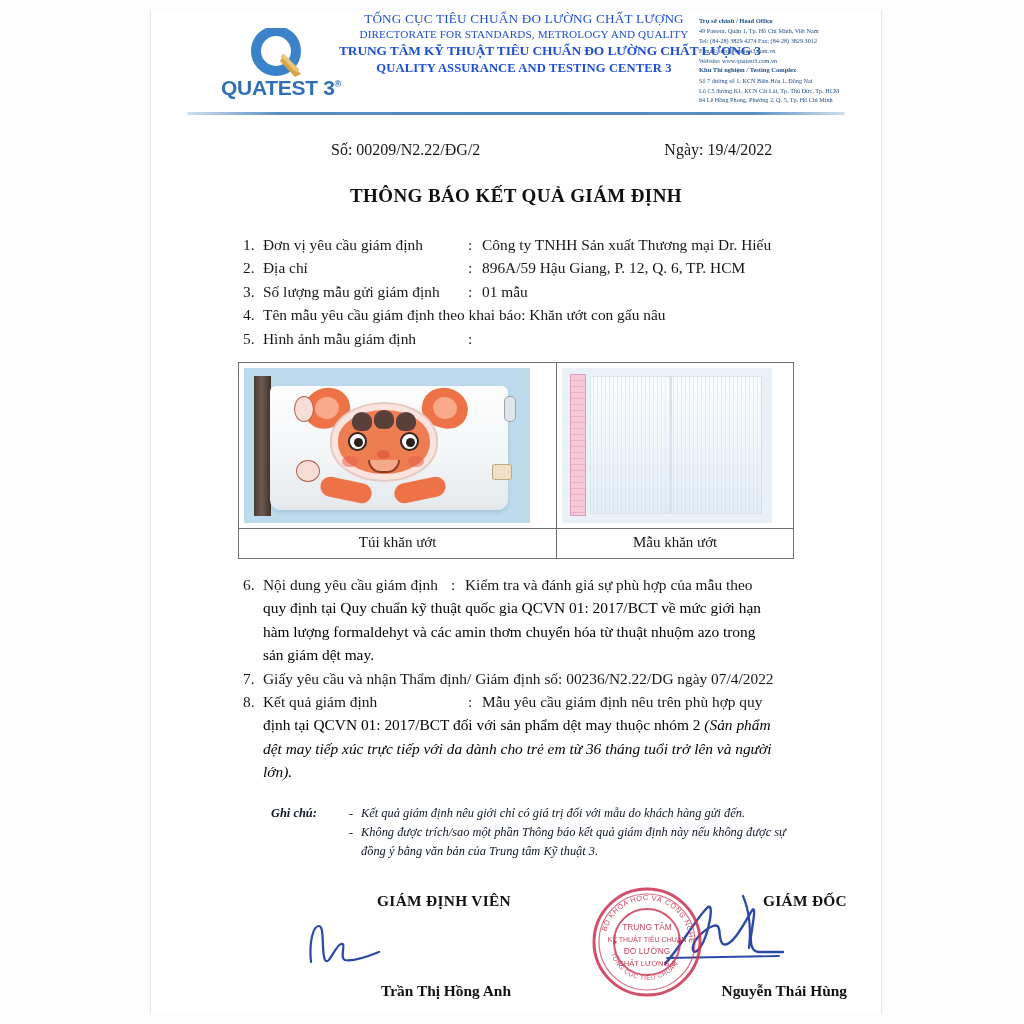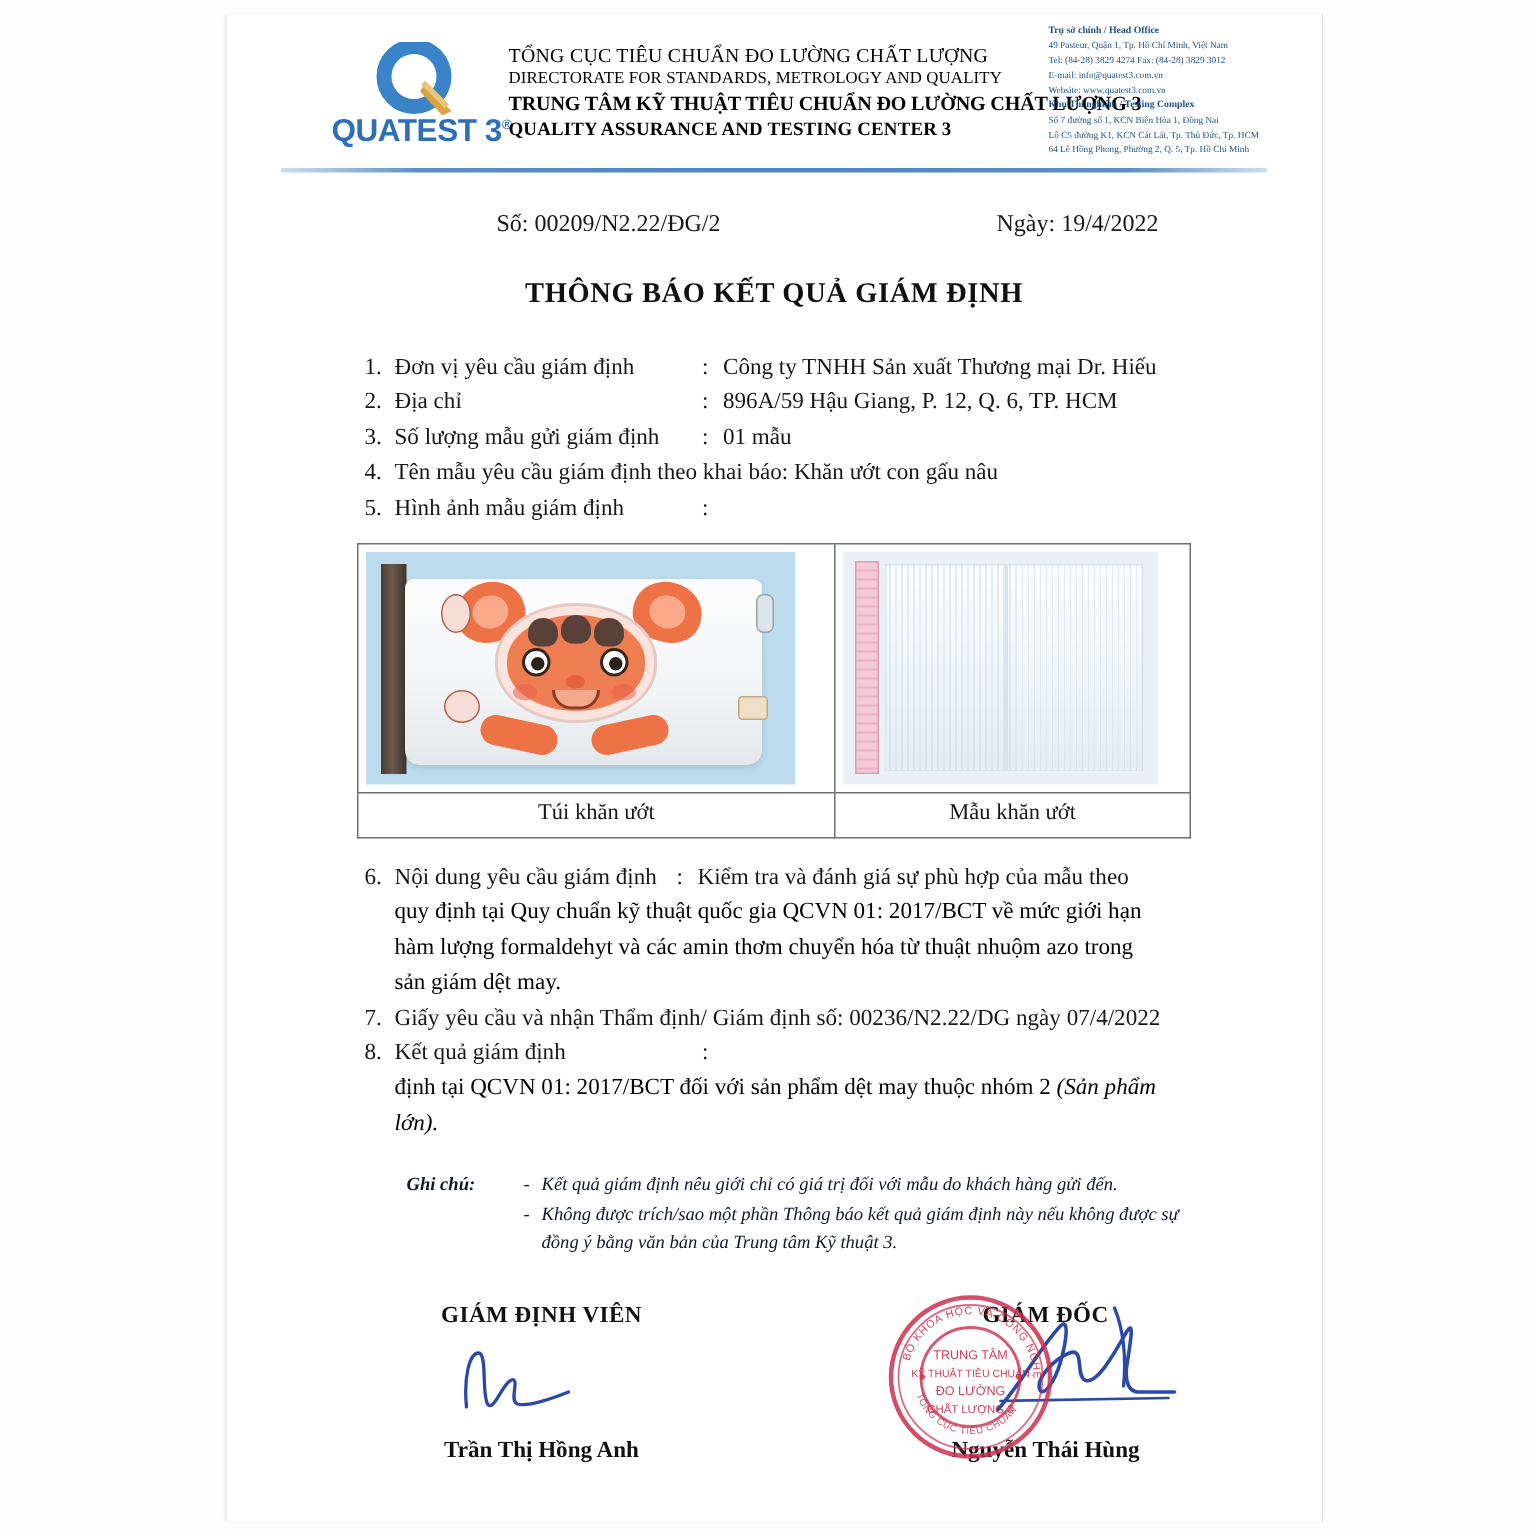--- a/index.html
+++ b/index.html
@@ -38,22 +38,22 @@
   .logo-mark { position: absolute; left: 28px; top: 0; }
   .logo-word {
     position: absolute; left: 0; top: 48px;
     font-family: "Liberation Sans", sans-serif;
     font-weight: 700; font-size: 21px;
     color: #2f6fb5; letter-spacing: -0.3px;
     white-space: nowrap;
   }
   .logo-word .reg { font-size: 9px; vertical-align: super; }
   .hdr-center {
-    position: absolute; left: 160px; top: 18px;
-    width: 370px; text-align: left; color: #000000;
+    position: absolute; left: 160px; top: 0;
+    width: 370px; text-align: center; color: #1d4ed8;
   }
   .hdr-center div { line-height: 1.32; white-space: nowrap; }
   .h-l1 { font-size: 13.2px; font-weight: 400; letter-spacing: .2px; }
   .h-l2 { font-size: 11.2px; font-weight: 400; letter-spacing: .1px; }
   .h-l3 { font-size: 13.4px; font-weight: 700; letter-spacing: -.1px; }
   .h-l4 { font-size: 12.6px; font-weight: 700; letter-spacing: .1px; }
   .hdr-right {
     position: absolute; left: 520px; top: 6px;
     width: 178px; color: #1d4f86;
     font-family: "Liberation Serif", serif;
@@ -164,21 +164,21 @@
             background: repeating-linear-gradient(to right,rgba(255,255,255,0) 0 3px,rgba(190,208,222,.35) 3px 4px); }
   
   .note { margin: 20px 36px 0 92px; display: flex; font-size: 12.4px;
           font-style: italic; line-height: 1.56; color: #0f172a; }
   .note-h { font-weight: 700; flex: 0 0 78px; }
   .note-b { flex: 1 1 auto; }
   .note-b div { display: flex; }
   .note-b .dash { flex: 0 0 12px; }
   
   .signs { position: relative; margin-top: 30px; height: 132px; }
-  .sigcol { position: absolute; text-align: center; }
+  .sigcol { position: absolute; text-align: right; }
   .sigcol.left { left: 32px; width: 300px; }
   .sigcol.right { left: 368px; width: 300px; }
   .sig-role { font-size: 15.4px; font-weight: 700; letter-spacing: .3px; color: #111; }
   .sig-space { height: 72px; position: relative; }
   .sig-name { font-size: 15.4px; font-weight: 700; color: #111; }
   .ink { position: absolute; pointer-events: none; }
   .seal { position: absolute; left: 412px; top: -6px; width: 112px; height: 112px; }
   .seal-txt { font-family: "Liberation Sans", sans-serif; }
 </style>
 </head>
@@ -327,25 +327,27 @@
 
       <div class="item wide">
         <span class="num">7.</span>
         <span class="lbl">Giấy yêu cầu và nhận Thẩm định/ Giám định số: 00236/N2.22/DG ngày 07/4/2022</span>
       </div>
 
       <div class="item">
         <span class="num">8.</span>
         <span class="lbl">Kết quả giám định</span>
         <span class="sep">:</span>
+        <span class="val">Mẫu yêu cầu giám định nêu trên phù hợp quy</span>
       </div>
       <div style="padding-left:20px;font-size:15.4px;line-height:1.52">
         <div>
           <span>định tại QCVN 01: 2017/BCT đối với sản phẩm dệt may thuộc nhóm 2 </span><span style="font-style:italic">(Sản phẩm</span>
         </div>
+        <div style="font-style:italic">dệt may tiếp xúc trực tiếp với da dành cho trẻ em từ 36 tháng tuổi trở lên và người</div>
         <div style="font-style:italic">lớn).</div>
       </div>
     </div>
 
     <div class="note">
       <div class="note-h">Ghi chú:</div>
       <div class="note-b">
         <div>
           <span class="dash">-</span>
           <span>Kết quả giám định nêu giới chỉ có giá trị đối với mẫu do khách hàng gửi đến.</span>

